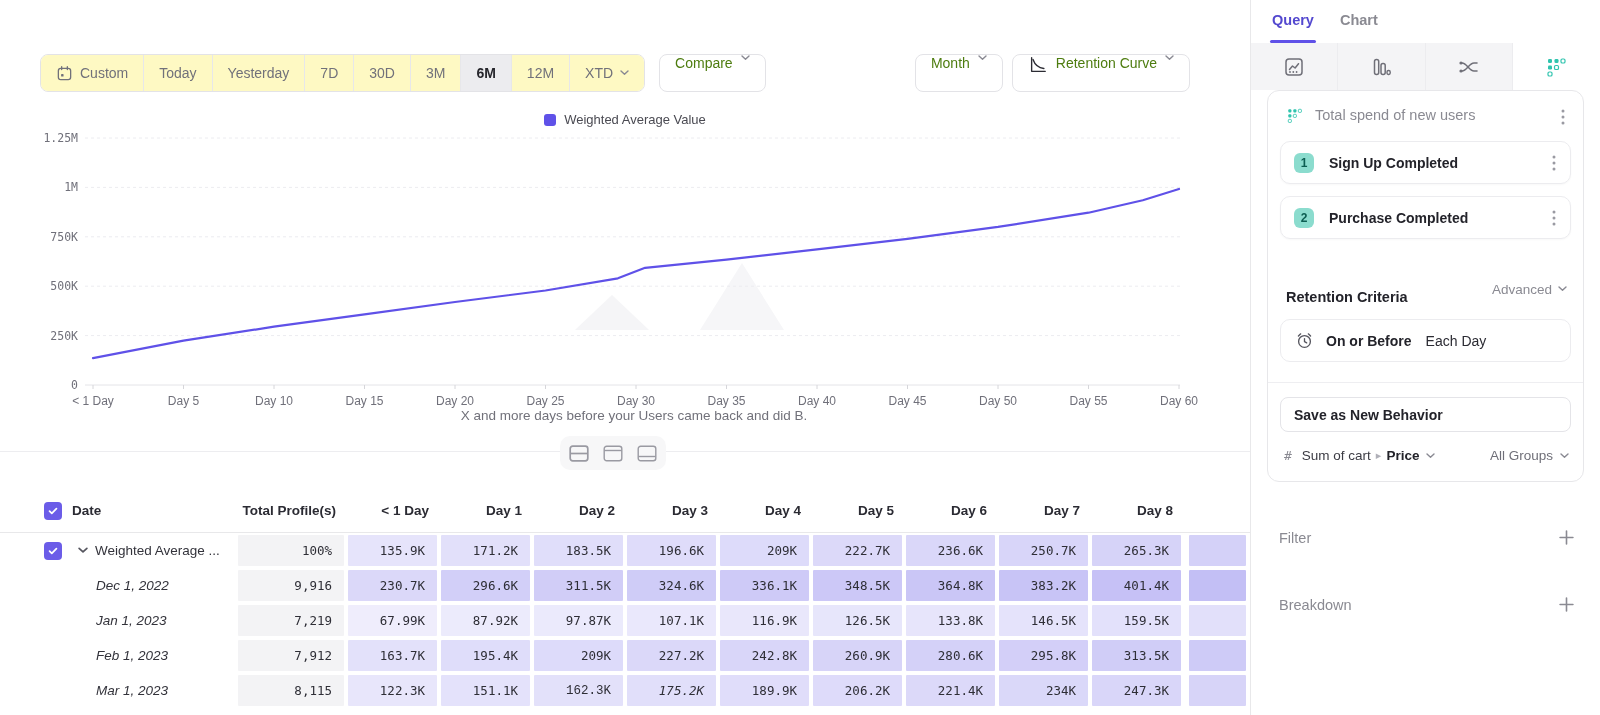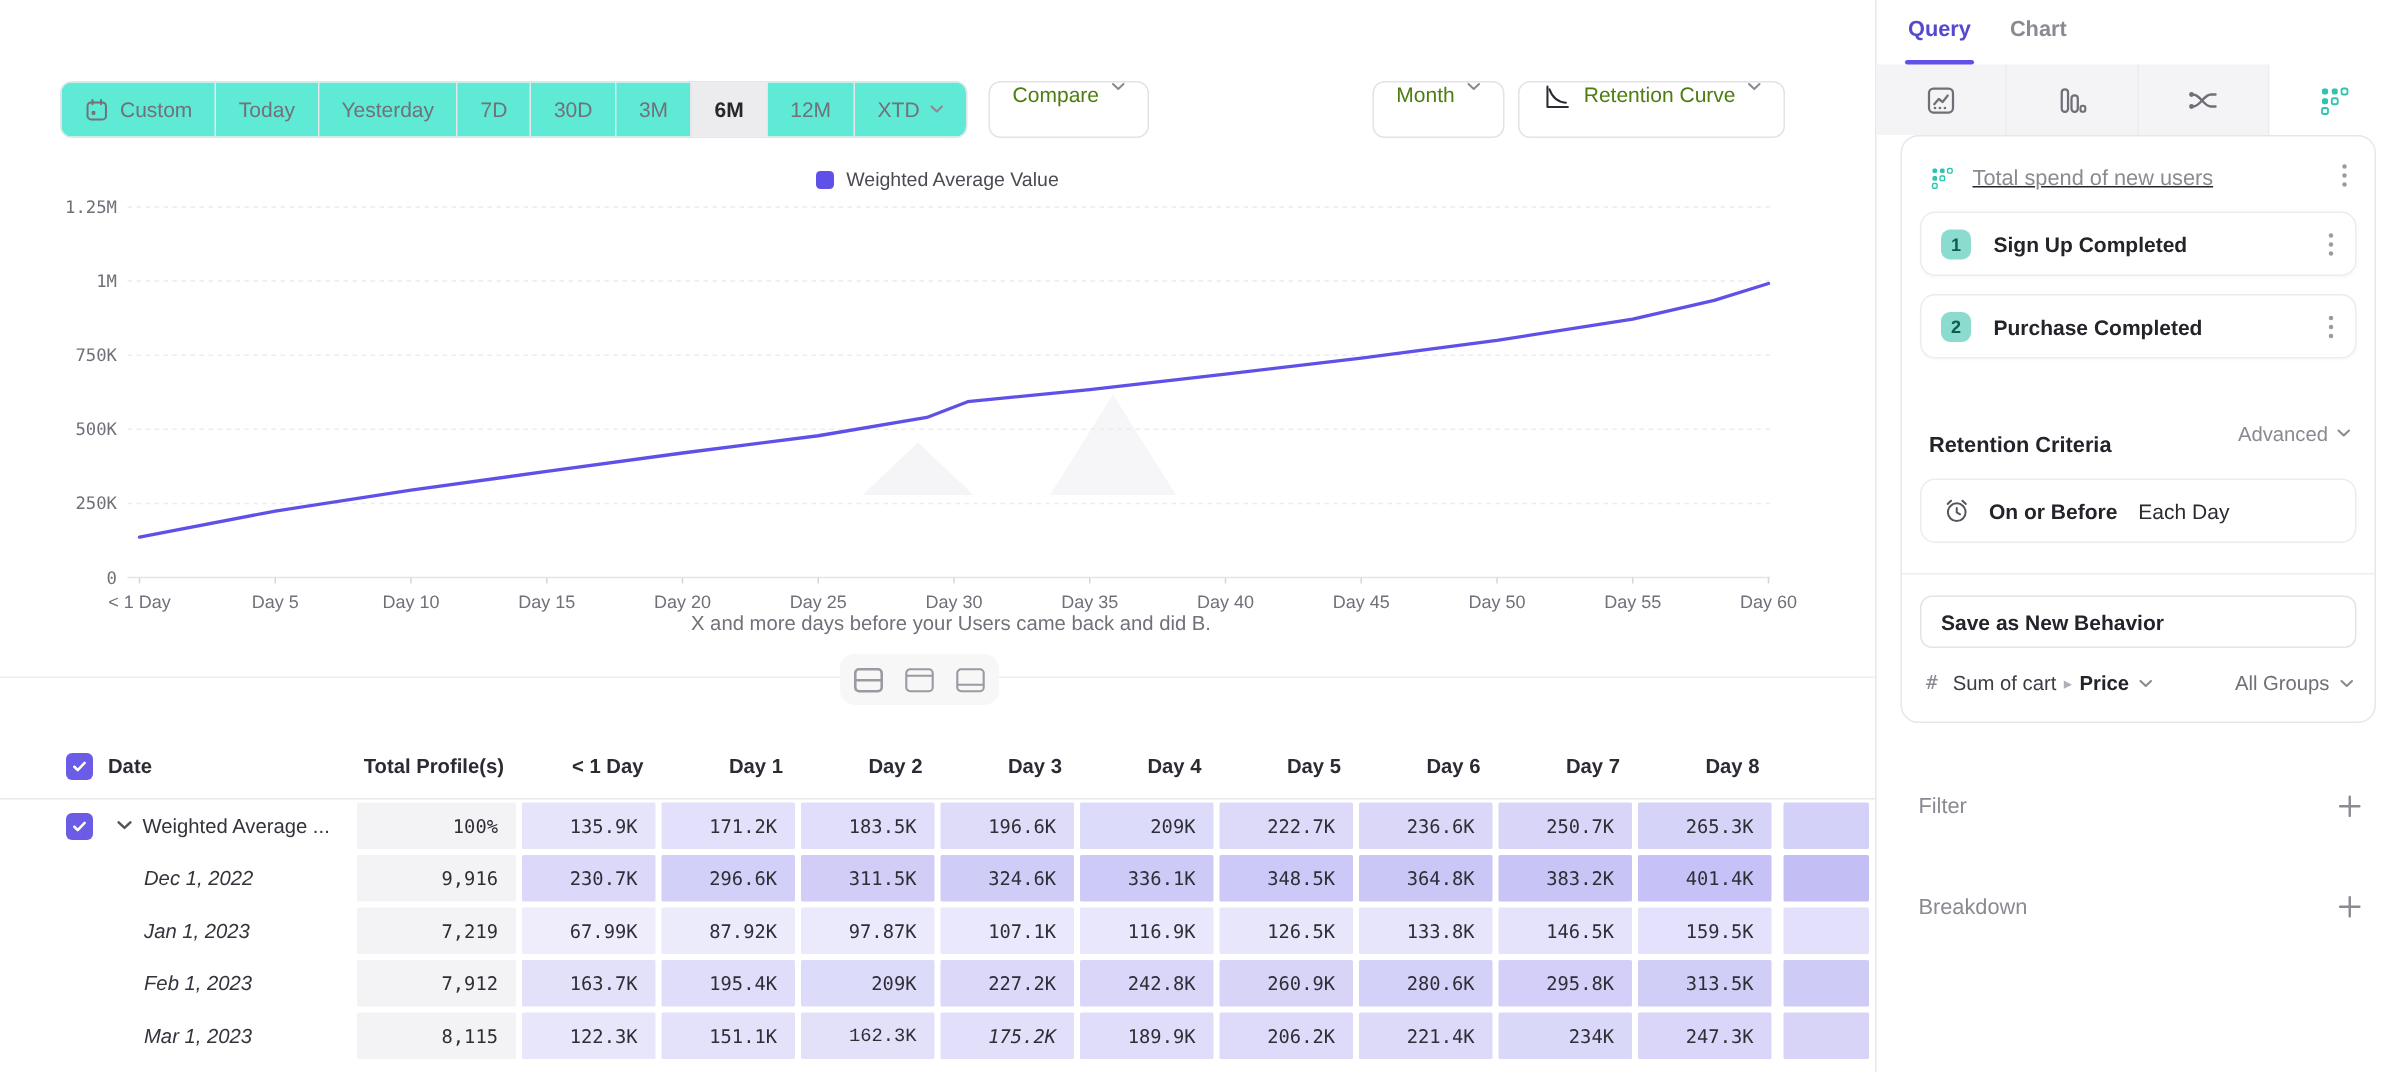--- a/index.html
+++ b/index.html
@@ -6,21 +6,21 @@
   html,body { width:1600px; height:715px; overflow:hidden; background:#fff;
     font-family:"Liberation Sans", sans-serif; color:#23232a; }
   .app { position:relative; width:1600px; height:715px; }
 
   
   .main { position:absolute; left:0; top:0; width:1250px; height:715px; }
 
   .toolbar { position:absolute; left:40px; right:60px; top:54px; height:38px;
     display:flex; align-items:center; }
   .range-group { display:flex; border:1px solid #e3e3e7; border-radius:8px; overflow:hidden; background:#fff; height:38px; }
-  .range-btn { display:flex; align-items:center; gap:7px; padding:0 15px; background:#5eead4;
+  .range-btn { display:flex; align-items:center; gap:7px; padding:0 15px; background:#fef9c3;
     border:none; border-right:1px solid #e7e7ea; font-family:inherit; font-size:14px; color:#71717a; cursor:pointer; }
   .range-btn:last-child { border-right:none; }
   .range-btn.active { background:#ececef; color:#26262c; font-weight:600; }
   .btn { display:flex; align-items:flex-start; gap:8px; height:38px; padding:0 15px;
     border:1px solid #e3e3e7; border-radius:8px; background:#fff; font-family:inherit;
     font-size:14px; font-weight:500; color:#4d7c0f; cursor:pointer; }
   .compare { margin-left:14px; }
   .right-ctrls { margin-left:auto; display:flex; gap:9px; }
   .icn { display:inline-flex; align-items:center; color:inherit; }
   .icn svg { display:block; }
@@ -68,21 +68,21 @@
   .icon-tabs { display:grid; grid-template-columns:repeat(4,1fr); height:47px; }
   .itab { display:flex; align-items:center; justify-content:center; background:#f4f4f6;
     border-right:1px solid #ececef; color:#6f6f78; cursor:pointer; }
   .itab:last-child { border-right:none; }
   .itab.active { background:#fff; color:#2fc4ae; }
 
   .sb-content { padding:0 16px 0 16px; }
   .sb-title-row { display:flex; align-items:center; gap:8px; padding:22px 0 14px 12px;
     font-size:15px; font-weight:700; color:#23232a; cursor:pointer; }
   .qcard { border:1px solid #e7e7ea; border-radius:12px; padding:14px 12px 16px; }
-  .qcard-head { display:flex; align-items:flex-end; gap:12px; padding:2px 4px 14px 6px;text-decoration:underline; }
+  .qcard-head { display:flex; align-items:flex-start; gap:12px; padding:2px 4px 14px 6px; }
   .qcard-title { font-size:14.5px; color:#8a8a92; flex:1; }
   .kebab { color:#9a9aa2; cursor:pointer; display:flex; padding:2px; }
   .step { display:flex; align-items:center; border:1px solid #ececef; border-radius:10px;
     height:43px; padding:0 12px 0 13px; margin-bottom:12px; box-shadow:0 1px 2px rgba(20,20,30,.03); cursor:pointer; }
   .step-num { width:20px; height:20px; border-radius:6px; background:#8bdcce; color:#0c5e52;
     font-size:12px; font-weight:700; display:flex; align-items:center; justify-content:center; }
   .step-label { flex:1; margin-left:15px; font-size:14px; font-weight:600; color:#23232a; }
   .criteria-row { display:flex; align-items:center; padding:22px 4px 14px 6px; }
   .criteria-label { font-size:14.5px; font-weight:700; color:#23232a; flex:1;margin-top:16px; }
   .advanced { display:flex; align-items:center; gap:6px; font-size:13.5px; color:#8a8a92; cursor:pointer; }

